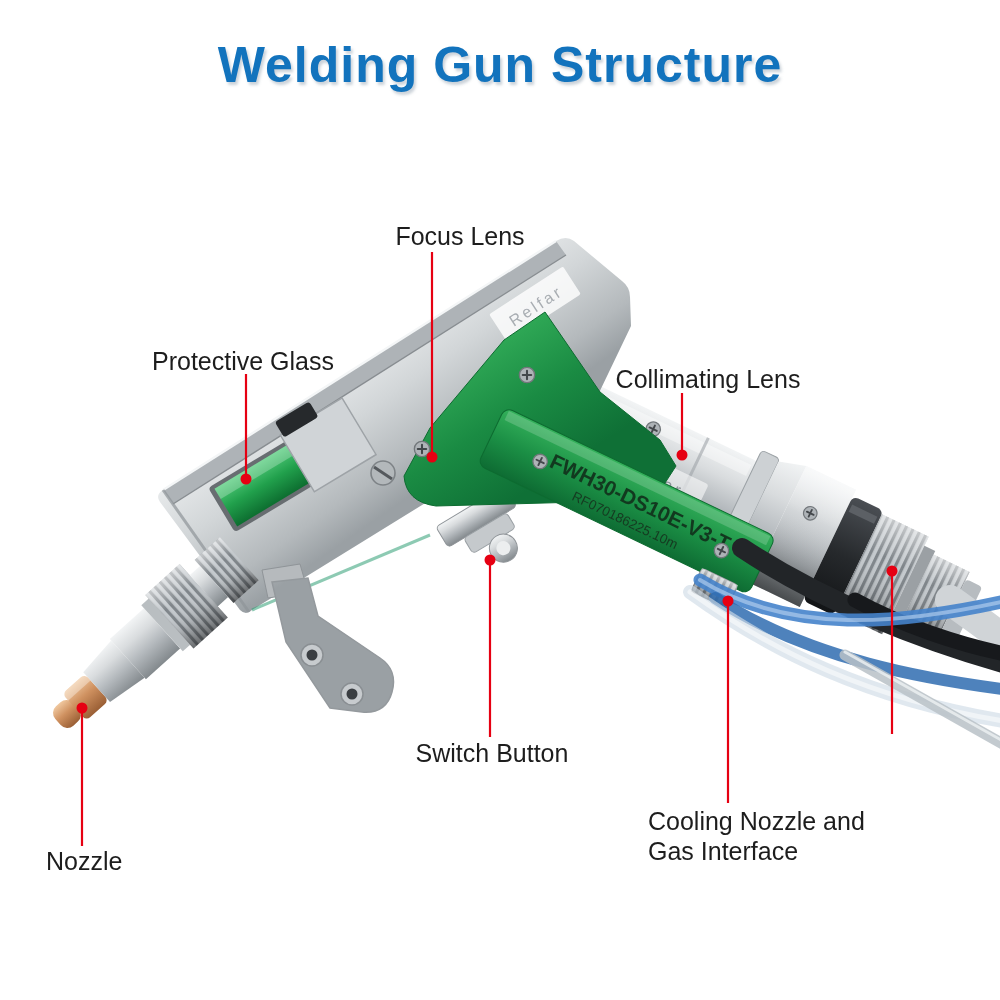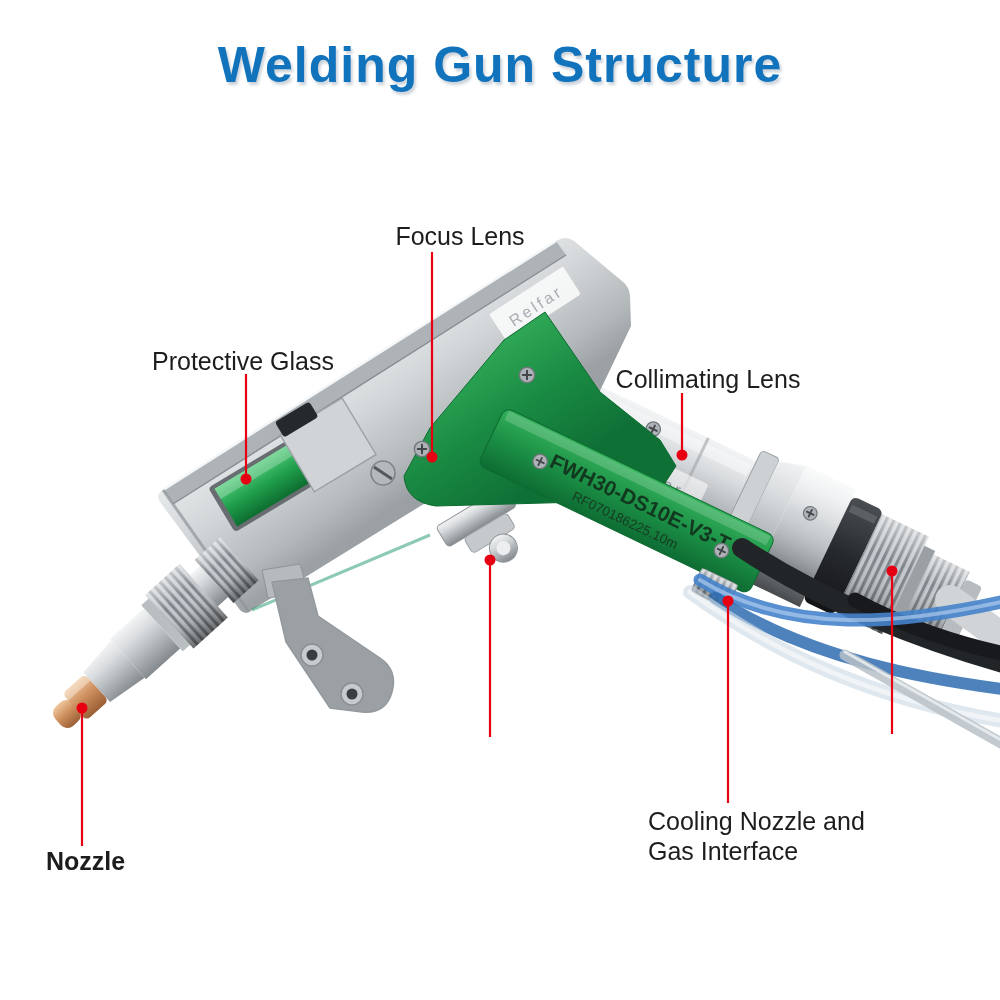--- a/index.html
+++ b/index.html
@@ -16,21 +16,21 @@
   .callout{
     position:absolute;font-size:25px;color:#1d1d1d;line-height:30px;white-space:nowrap;
   }
   .centered{transform:translateX(-50%);}
   #lbl-focus{left:416px;top:221px;margin-left:44px;}
   #lbl-protective{left:243px;top:346px;}
   #lbl-collimating{left:708px;top:364px;}
   #lbl-switch{left:492px;top:738px;}
   #lbl-qbh{left:895px;top:735px;}
   #lbl-cooling{left:648px;top:806px;width:235px;white-space:normal;}
-  #lbl-nozzle{left:46px;top:846px;font-weight:bold;}
+  #lbl-nozzle{left:46px;top:846px;}
   svg{position:absolute;left:0;top:0;}
 </style>
 </head>
 <body>
 
 <div class="stage">
 
   <h1 class="title">Welding Gun Structure</h1>
 
   <svg width="1000" height="1000" viewBox="0 0 1000 1000">
@@ -216,15 +216,16 @@
       <line x1="728" y1="601" x2="728" y2="803"></line>
         <circle cx="728" cy="601" r="5.5" stroke="none"></circle>
       <line x1="82" y1="708" x2="82" y2="846"></line>
         <circle cx="82" cy="708" r="5.5" stroke="none"></circle>
     </g>
   </svg>
 
   <div class="callout centered" id="lbl-focus">Focus Lens</div>
   <div class="callout centered" id="lbl-collimating">Collimating Lens</div>
   <div class="callout centered" id="lbl-protective">Protective Glass</div>
+  <div class="callout centered" id="lbl-switch">Switch Button</div>
   <div class="callout" id="lbl-cooling">Cooling Nozzle and Gas Interface</div>
   <div class="callout" id="lbl-nozzle">Nozzle</div>
 </div>
 
 </body></html>

